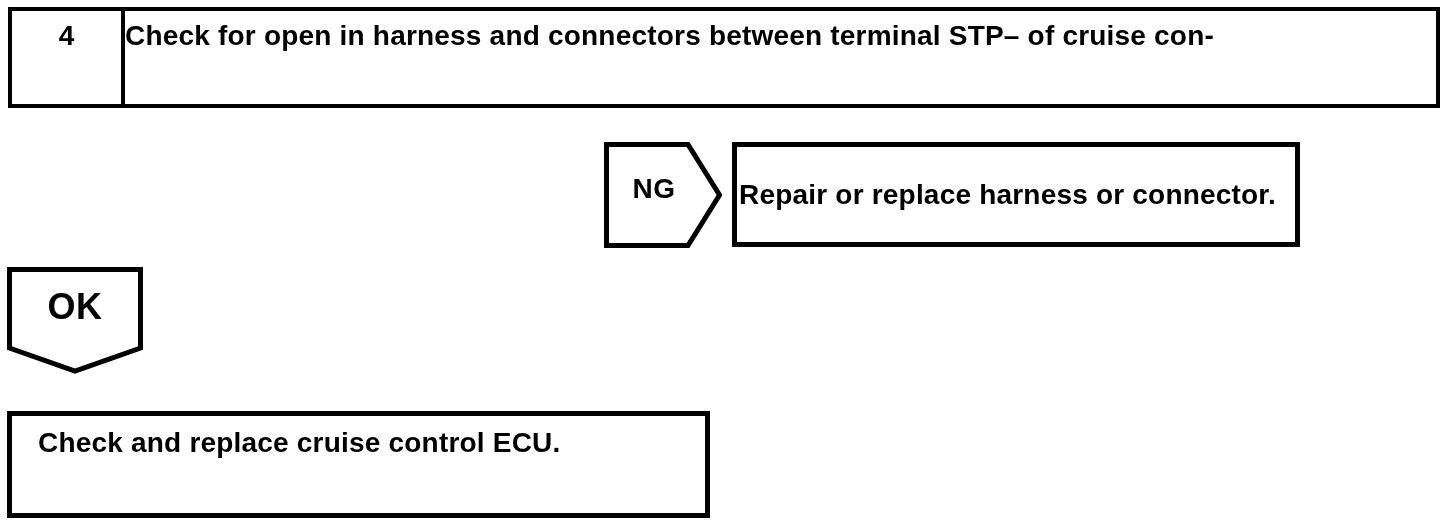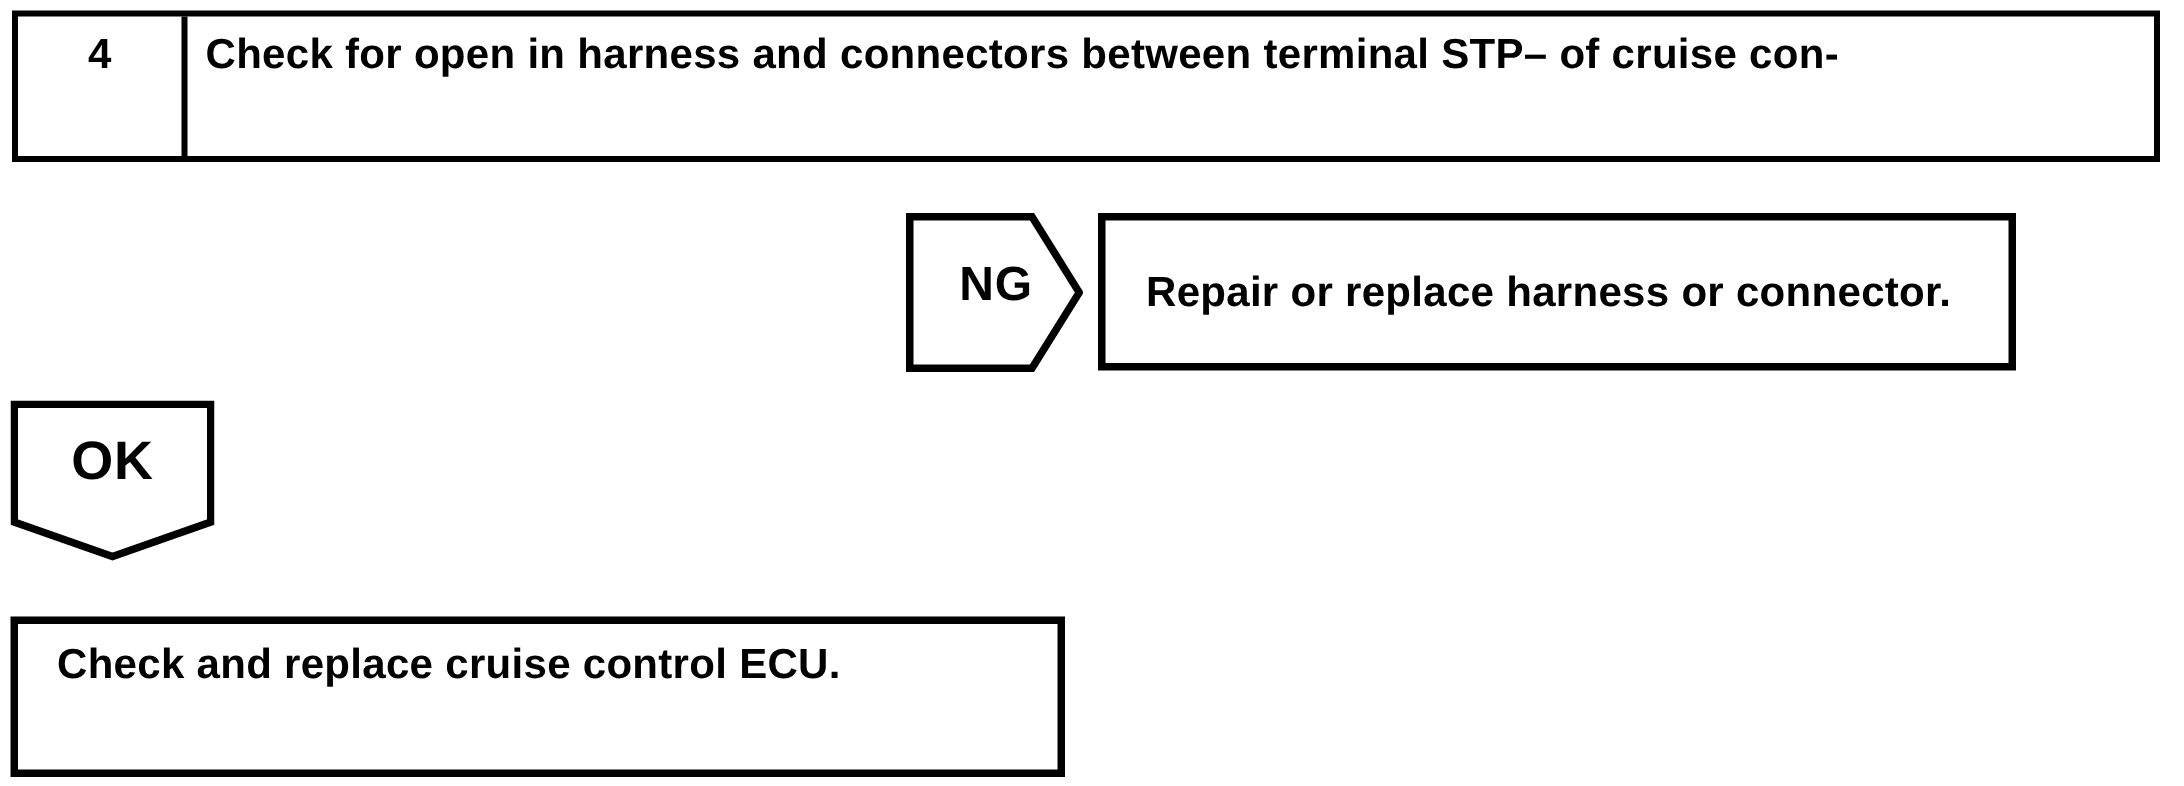--- a/index.html
+++ b/index.html
@@ -37,53 +37,53 @@
     box-sizing:content-box;
     display:flex;
     justify-content:center;
     padding-top:8px;
     font-size:28px;
     line-height:34px;
     flex:0 0 auto;
   }
   .step-text{
     flex:1;
-    padding:8px 0 0 12px;
+    padding:8px 0 0 0;
     font-size:28px;
     line-height:34px;
     letter-spacing:0.2px;
     white-space:nowrap;
   }
   
   .ng-shape{
     position:absolute;
     left:604px; top:142px;
     width:118px; height:106px;
   }
   .ng-shape svg{ display:block; }
   .ng-label{
     position:absolute;
-    left:16px; top:0;
+    left:6px; top:0;
     width:88px; height:94px;
     display:flex;
     align-items:center;
     justify-content:center;
-    font-size:32px;
+    font-size:28px;
     letter-spacing:0.5px;
   }
   
   .ng-result-box{
     position:absolute;
     left:732px; top:142px;
-    width:612px; height:105px;
+    width:568px; height:105px;
     border:5px solid var(--ink);
     box-sizing:border-box;
     display:flex;
     align-items:center;
-    padding-left:27px;
+    padding-left:2px;
     font-size:28px;
     line-height:34px;
     letter-spacing:0.2px;
     background:var(--paper);
     white-space:nowrap;
   }
   
   .ok-shape{
     position:absolute;
     left:7px; top:267px;

